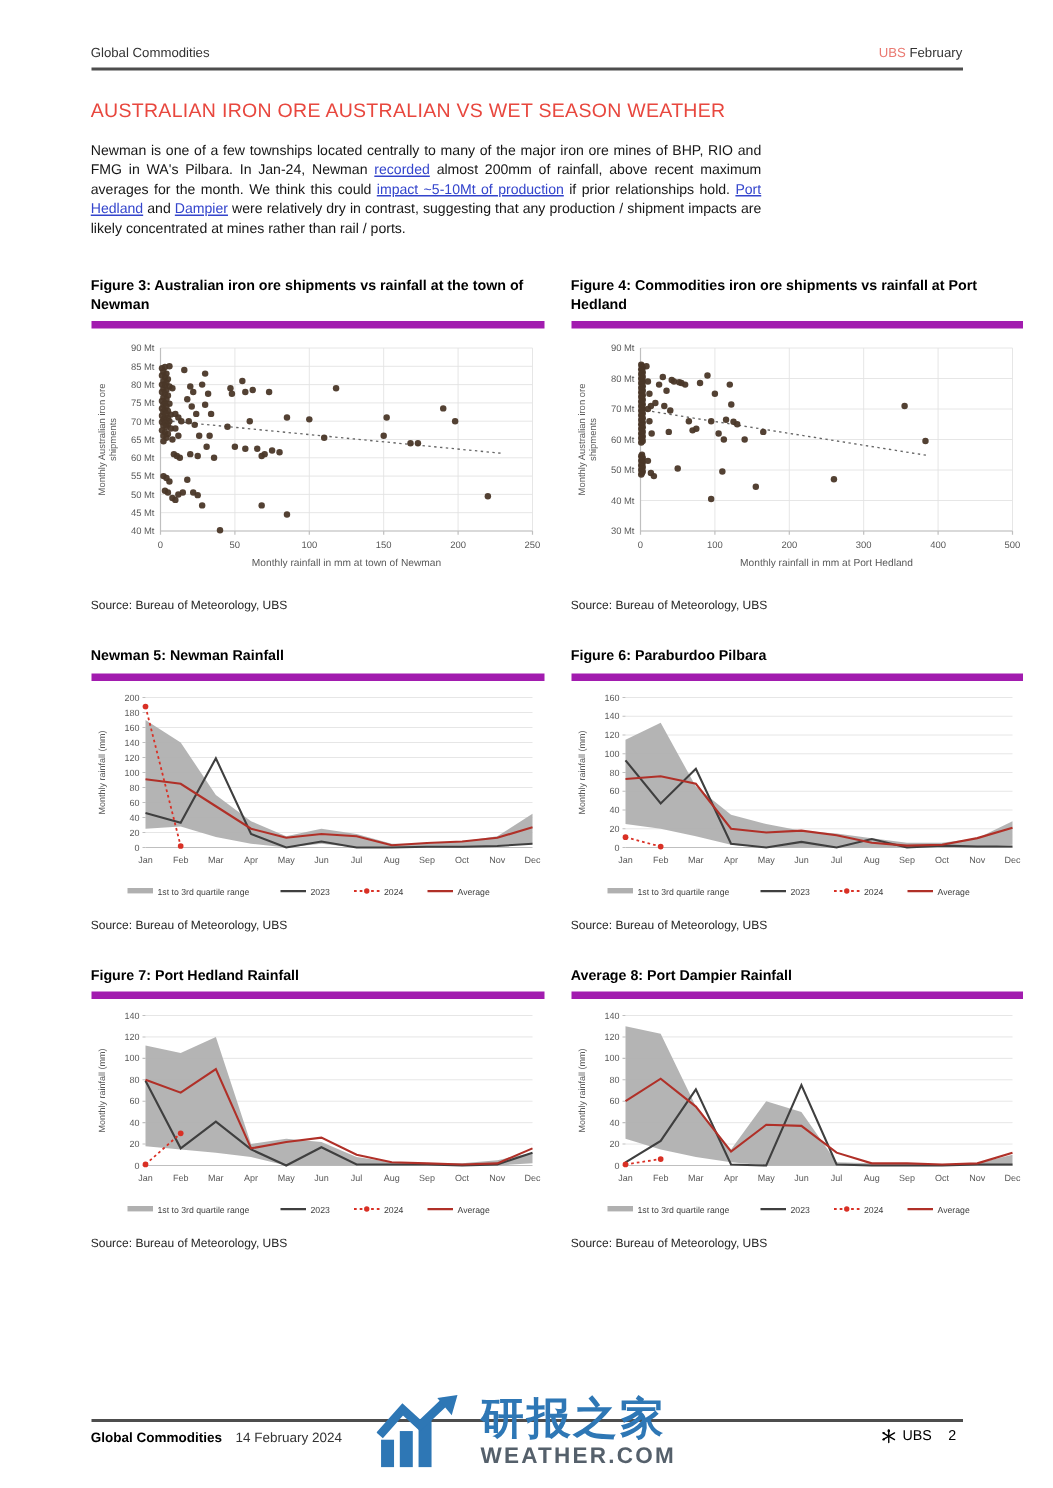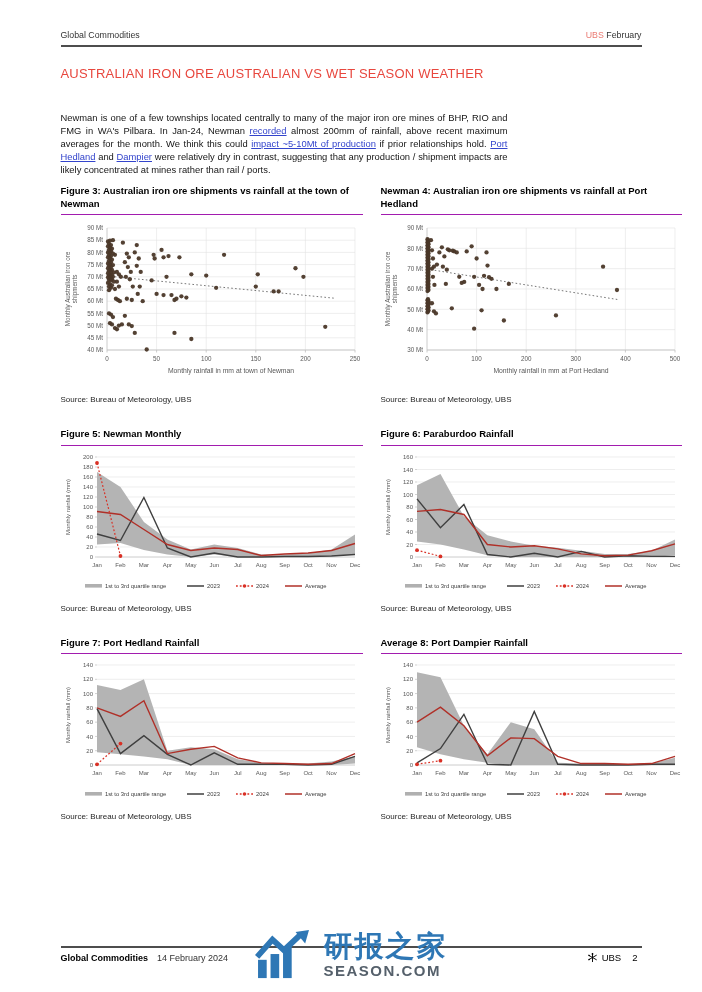--- a/index.html
+++ b/index.html
@@ -7,29 +7,29 @@
   body { font-family:"Liberation Sans", sans-serif; color:#1a1a1a; }
   .page { position:relative; width:661px; height:992px; background:#fff; overflow:hidden; margin:0 auto; }
 
   .header { position:absolute; left:40px; right:40px; top:30px; display:flex; justify-content:space-between; align-items:flex-end; padding-bottom:5px; border-bottom:2px solid #4d4d4d; }
   .header .hl { font-size:8.8px; color:#333; }
   .header .hr { font-size:8.8px; color:#333; }
   .header .hr .brand { color:#ea7a72; }
 
   .doc-title { position:absolute; left:40px; right:40px; top:66px; font-size:13px; font-weight:500; color:#e8473e; letter-spacing:.2px; }
 
-  .intro { position:absolute; left:40px; top:112px; width:447px; font-size:9.4px; line-height:1.38; text-align:justify; color:#151515; }
+  .intro { position:absolute; left:40px; top:94px; width:447px; font-size:9.4px; line-height:1.38; text-align:justify; color:#151515; }
   .intro a.link { color:#3344cc; text-decoration:underline; }
 
   .figgrid { position:absolute; left:40px; top:185px; width:622px; }
   .figrow { display:flex; gap:18px; }
   .figrow + .figrow { margin-top:24px; }
   .figrow.last { }
   .fig { width:302px; }
-  .figtitle { font-size:9.5px; font-weight:bold; color:#000; line-height:1.32; padding-bottom:4px; border-bottom:1px solid #a21caf; margin-bottom:5px; }
+  .figtitle { font-size:9.5px; font-weight:bold; color:#000; line-height:1.32; padding-bottom:4px; border-bottom:5px solid #a21caf; margin-bottom:5px; }
   .figsource { font-size:8px; color:#262626; margin-top:5px; }
   .chart { width:302px; }
   svg { display:block; }
 
   .footer-rule { position:absolute; left:40px; right:40px; top:946px; border-top:2px solid #4d4d4d; }
   .footer { position:absolute; left:40px; right:44px; top:952px; display:flex; justify-content:space-between; align-items:center; }
   .footer .fl { font-size:9px; color:#333; }
   .footer .fl b { color:#000; }
   .footer .fl .date { margin-left:9px; font-weight:normal; }
   .footer .fr { display:flex; align-items:center; gap:4px; font-size:9.5px; color:#000; }
@@ -221,21 +221,21 @@
               <circle cx="212.656" cy="71.44" r="2.15" fill="#4a3728" fill-opacity="0.95"></circle>
               <circle cx="217.61599999999999" cy="71.44" r="2.15" fill="#4a3728" fill-opacity="0.95"></circle>
               <circle cx="234.48" cy="48.260000000000005" r="2.15" fill="#4a3728" fill-opacity="0.95"></circle>
               <circle cx="242.416" cy="56.800000000000004" r="2.15" fill="#4a3728" fill-opacity="0.95"></circle>
               <circle cx="264.24" cy="106.82000000000001" r="2.15" fill="#4a3728" fill-opacity="0.95"></circle>
             </svg>
           </div>
         <div class="figsource">Source: Bureau of Meteorology, UBS</div>
       </div>
       <div class="fig">
-        <div class="figtitle">Newman 4: Australian iron ore shipments vs rainfall at Port Hedland</div>
+        <div class="figtitle">Figure 4: Commodities iron ore shipments vs rainfall at Port Hedland</div>
         <div class="chart">
             <svg viewBox="0 0 302 170" width="302" height="170">
               <line x1="46" y1="130" x2="294" y2="130" stroke="#e3e3e3" stroke-width="0.6"></line>
               <line x1="46" y1="109.66666666666667" x2="294" y2="109.66666666666667" stroke="#e3e3e3" stroke-width="0.6"></line>
               <line x1="46" y1="89.33333333333333" x2="294" y2="89.33333333333333" stroke="#e3e3e3" stroke-width="0.6"></line>
               <line x1="46" y1="69" x2="294" y2="69" stroke="#e3e3e3" stroke-width="0.6"></line>
               <line x1="46" y1="48.666666666666664" x2="294" y2="48.666666666666664" stroke="#e3e3e3" stroke-width="0.6"></line>
               <line x1="46" y1="28.333333333333332" x2="294" y2="28.333333333333332" stroke="#e3e3e3" stroke-width="0.6"></line>
               <line x1="46" y1="8" x2="294" y2="8" stroke="#e3e3e3" stroke-width="0.6"></line>
               <line x1="95.6" y1="8" x2="95.6" y2="130" stroke="#e3e3e3" stroke-width="0.6"></line>
@@ -378,21 +378,21 @@
               <circle cx="174.96" cy="95.43333333333334" r="2.15" fill="#4a3728" fill-opacity="0.95"></circle>
               <circle cx="222.07999999999998" cy="46.63333333333333" r="2.15" fill="#4a3728" fill-opacity="0.95"></circle>
               <circle cx="235.96800000000002" cy="70.01666666666667" r="2.15" fill="#4a3728" fill-opacity="0.95"></circle>
             </svg>
           </div>
         <div class="figsource">Source: Bureau of Meteorology, UBS</div>
       </div>
     </div>
     <div class="figrow">
       <div class="fig">
-        <div class="figtitle">Figure 5: Newman Monthly</div>
+        <div class="figtitle">Newman 5: Newman Rainfall</div>
         <div class="chart">
             <svg viewBox="0 0 302 148" width="302" height="148">
               <line x1="34" y1="106" x2="36" y2="106" stroke="#bfbfbf" stroke-width="0.7"></line>
               <text x="32" y="108.1" text-anchor="end" font-size="6" fill="#595959">0</text>
               <line x1="36" y1="96" x2="294" y2="96" stroke="#e3e3e3" stroke-width="0.6"></line>
               <line x1="34" y1="96" x2="36" y2="96" stroke="#bfbfbf" stroke-width="0.7"></line>
               <text x="32" y="98.1" text-anchor="end" font-size="6" fill="#595959">20</text>
               <line x1="36" y1="86" x2="294" y2="86" stroke="#e3e3e3" stroke-width="0.6"></line>
               <line x1="34" y1="86" x2="36" y2="86" stroke="#bfbfbf" stroke-width="0.7"></line>
               <text x="32" y="88.1" text-anchor="end" font-size="6" fill="#595959">40</text>
@@ -447,21 +447,21 @@
               <line x1="175" y1="135" x2="192" y2="135" stroke="#d93025" stroke-width="1.3" stroke-dasharray="1.8,2"></line>
               <circle cx="183.5" cy="135" r="1.8" fill="#d93025"></circle>
               <text x="195" y="137.4" font-size="5.8" fill="#404040">2024</text>
               <line x1="224" y1="135" x2="241" y2="135" stroke="#b03028" stroke-width="1.5"></line>
               <text x="244" y="137.4" font-size="5.8" fill="#404040">Average</text>
             </svg>
           </div>
         <div class="figsource">Source: Bureau of Meteorology, UBS</div>
       </div>
       <div class="fig">
-        <div class="figtitle">Figure 6: Paraburdoo Rainfall</div>
+        <div class="figtitle">Figure 6: Paraburdoo Pilbara</div>
         <div class="chart">
             <svg viewBox="0 0 302 148" width="302" height="148">
               <line x1="34" y1="106" x2="36" y2="106" stroke="#bfbfbf" stroke-width="0.7"></line>
               <text x="32" y="108.1" text-anchor="end" font-size="6" fill="#595959">0</text>
               <line x1="36" y1="93.5" x2="294" y2="93.5" stroke="#e3e3e3" stroke-width="0.6"></line>
               <line x1="34" y1="93.5" x2="36" y2="93.5" stroke="#bfbfbf" stroke-width="0.7"></line>
               <text x="32" y="95.6" text-anchor="end" font-size="6" fill="#595959">20</text>
               <line x1="36" y1="81" x2="294" y2="81" stroke="#e3e3e3" stroke-width="0.6"></line>
               <line x1="34" y1="81" x2="36" y2="81" stroke="#bfbfbf" stroke-width="0.7"></line>
               <text x="32" y="83.1" text-anchor="end" font-size="6" fill="#595959">40</text>
@@ -663,17 +663,17 @@
   <div class="watermark">
     <svg width="58" height="50" viewBox="0 0 60 52">
       <rect x="3" y="31" width="9" height="19" fill="#2e77b5"></rect>
       <rect x="16" y="25" width="9" height="25" fill="#2e77b5"></rect>
       <rect x="29" y="17" width="9" height="33" fill="#2e77b5"></rect>
       <polyline points="2,28 18,10 30,21 48,4" fill="none" stroke="#2e77b5" stroke-width="6"></polyline>
       <polygon points="42,2 56,0 52,14" fill="#2e77b5"></polygon>
     </svg>
     <span class="wm-text">
       <div class="zh">研报之家</div>
-      <div class="en">SEASON.COM</div>
+      <div class="en">WEATHER.COM</div>
     </span>
   </div>
 
 </div>
 
 </body></html>

